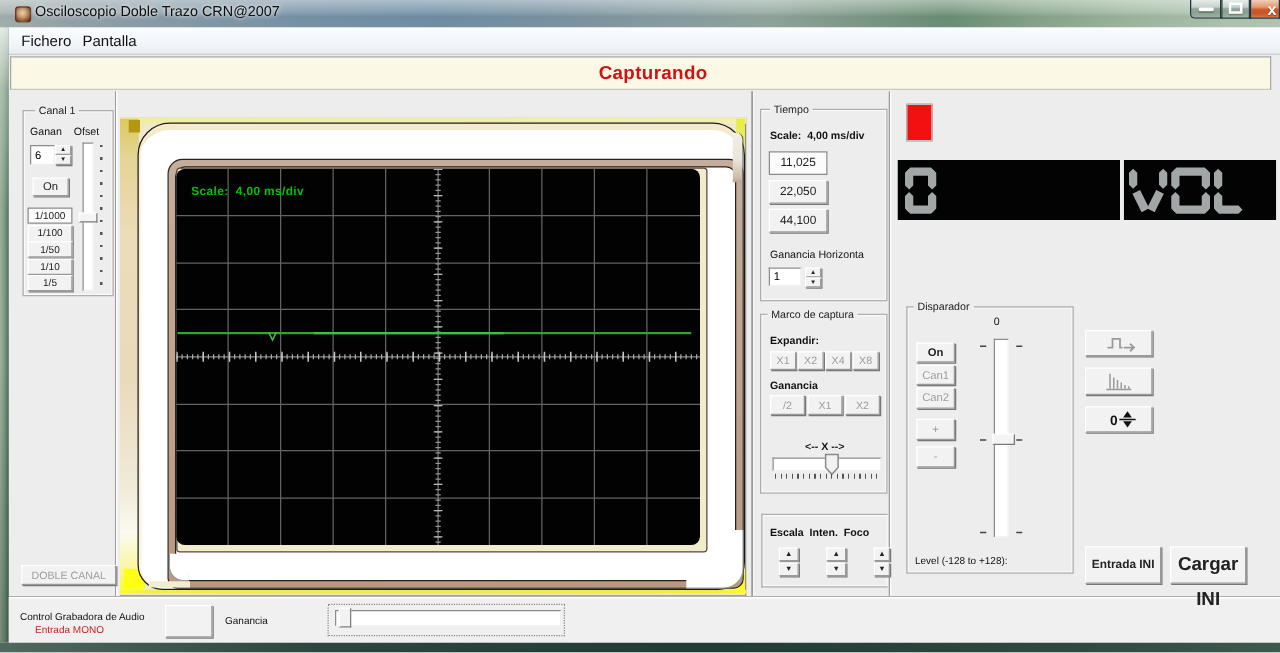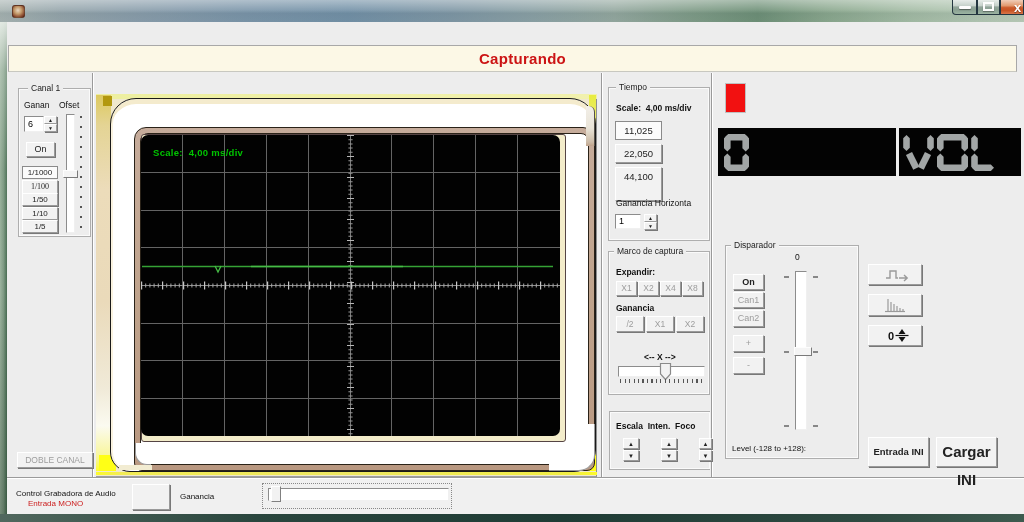--- a/index.html
+++ b/index.html
@@ -58,49 +58,54 @@
 .btn.flat{background:#fbfbfb;border:1px solid #8a8a8a;box-shadow:none;}
 .sunken{background:#fff;border:1px solid #8c8c8c;border-bottom-color:#f0f0f0;border-right-color:#f0f0f0;}
 .lab{position:absolute;font-size:8.5px;color:#111;white-space:nowrap;}
 </style>
 </head>
 <body>
 <div id="stage">
   <div class="abs" id="mainbg"></div>
   <div class="abs" id="titlebar"></div>
   <div class="abs" id="titleicon"></div>
+  <div class="abs" id="titletext">Osciloscopio Doble Trazo CRN@2007</div>
   <div class="abs wbtn" id="wmin">
       <div class="wglyph"></div>
     </div>
   <div class="abs wbtn" id="wmax">
       <div class="wglyph"></div>
     </div>
   <div class="abs wbtn" id="wclose">
       <div class="wglyph">x</div>
+    </div>
+  <div class="abs" id="menubar">
+      <span style="left:17px">Fichero</span>
+      <span style="left:66px">Pantalla</span>
     </div>
   <div class="abs" id="captband"></div>
   <div class="abs" id="capttext">Capturando</div>
   <div class="abs" id="greenstrip"></div>
   <div class="abs" id="tealbar"></div>
   <div class="abs vsep" id="sep1"></div>
   <div class="abs vsep" id="sep2"></div>
   <div class="abs vsep" id="sep3"></div>
   <div class="abs" id="hsep"></div>
   <div class="abs" id="botbar"></div>
 
   <div class="abs grp" style="left:18px;top:88px;width:73px;height:149px;"></div>
   <div class="grplabel" style="left:28px;top:83px;">Canal 1</div>
   <div class="lab" style="left:24px;top:100px;">Ganan</div>
   <div class="lab" style="left:59px;top:100px;">Ofset</div>
   <div class="abs sunken" style="left:24px;top:116px;width:20px;height:16px;font-size:9px;padding:2px 0 0 3px;">6</div>
   <div class="abs btn" style="left:44px;top:116px;width:13px;height:8px;font-size:5px;line-height:7px;">▲</div>
   <div class="abs btn" style="left:44px;top:124px;width:13px;height:8px;font-size:5px;line-height:7px;">▼</div>
   <div class="abs btn" style="left:26px;top:142px;width:29px;height:15px;font-size:9px;line-height:13px;">On</div>
   <div class="abs btn flat" style="left:22px;top:166px;width:36px;height:13px;font-size:8px;line-height:11px;">1/1000</div>
-  <div class="abs btn" style="left:22px;top:180px;width:36px;height:15px;font-size:8px;line-height:11px;font-family:Liberation Serif, serif;">1/100</div>
+  <div class="abs btn" style="left:22px;top:180px;width:36px;height:15px;font-size:8px;line-height:11px;">1/100</div>
   <div class="abs btn" style="left:22px;top:193px;width:36px;height:13px;font-size:8px;line-height:11px;">1/50</div>
   <div class="abs btn" style="left:22px;top:207px;width:36px;height:13px;font-size:8px;line-height:11px;">1/10</div>
   <div class="abs btn" style="left:22px;top:220px;width:36px;height:13px;font-size:8px;line-height:11px;">1/5</div>
 
   <div class="abs sunken" style="left:66px;top:114px;width:9px;height:119px;"></div>
   <div class="abs" style="left:63px;top:170px;width:15px;height:8px;background:#f4f4f4;border:1px solid #7a7a7a;border-top-color:#fdfdfd;border-left-color:#fdfdfd;"></div>
   <div class="abs" style="left:80px;top:116px;width:2px;height:117px;
     background-image:repeating-linear-gradient(180deg,#555 0,#555 2px,transparent 2px,transparent 10px);"></div>
   <div class="abs btn" style="left:17px;top:452px;width:76px;height:16px;font-size:8.5px;line-height:14px;color:#9d9d9d;">DOBLE CANAL</div>
 
@@ -169,21 +174,21 @@
     <line x1="110" y1="131.5" x2="262" y2="131.5" stroke="#46bb46" stroke-width="1.7"></line>
     <path d="M74,131 l3,6 l3,-6" fill="none" stroke="#46bb46" stroke-width="1.3"></path>
     <text x="12" y="21" fill="#00c400" font-size="9.5" font-weight="bold" font-family="Liberation Sans,sans-serif" letter-spacing="0.3">Scale:&nbsp; 4,00 ms/div</text>
   </svg>
 
   <div class="abs grp" style="left:608px;top:87px;width:102px;height:154px;"></div>
   <div class="grplabel" style="left:616px;top:82px;">Tiempo</div>
   <div class="lab" style="left:616px;top:103px;font-weight:bold;">Scale:&nbsp; 4,00 ms/div</div>
   <div class="abs btn flat" style="left:615px;top:121px;width:47px;height:19px;font-size:9.5px;line-height:17px;">11,025</div>
   <div class="abs btn" style="left:615px;top:144px;width:47px;height:19px;font-size:9.5px;line-height:17px;">22,050</div>
-  <div class="abs btn" style="left:615px;top:167px;width:47px;height:34px;font-size:9.5px;line-height:17px;">44,100</div>
+  <div class="abs btn" style="left:615px;top:167px;width:47px;height:19px;font-size:9.5px;line-height:17px;">44,100</div>
   <div class="lab" style="left:616px;top:198px;">Ganancia Horizonta</div>
   <div class="abs sunken" style="left:615px;top:214px;width:26px;height:15px;font-size:9px;padding:1px 0 0 3px;">1</div>
   <div class="abs btn" style="left:644px;top:214px;width:13px;height:8px;font-size:5px;line-height:7px;">▲</div>
   <div class="abs btn" style="left:644px;top:222px;width:13px;height:8px;font-size:5px;line-height:7px;">▼</div>
 
   <div class="abs grp" style="left:608px;top:251px;width:102px;height:144px;"></div>
   <div class="grplabel" style="left:614px;top:246px;">Marco de captura</div>
   <div class="lab" style="left:616px;top:267px;font-weight:bold;">Expandir:</div>
   <div class="abs btn dis" style="left:616px;top:281px;width:21px;height:15px;font-size:8.5px;line-height:13px;">X1</div>
   <div class="abs btn dis" style="left:638px;top:281px;width:21px;height:15px;font-size:8.5px;line-height:13px;">X2</div>

